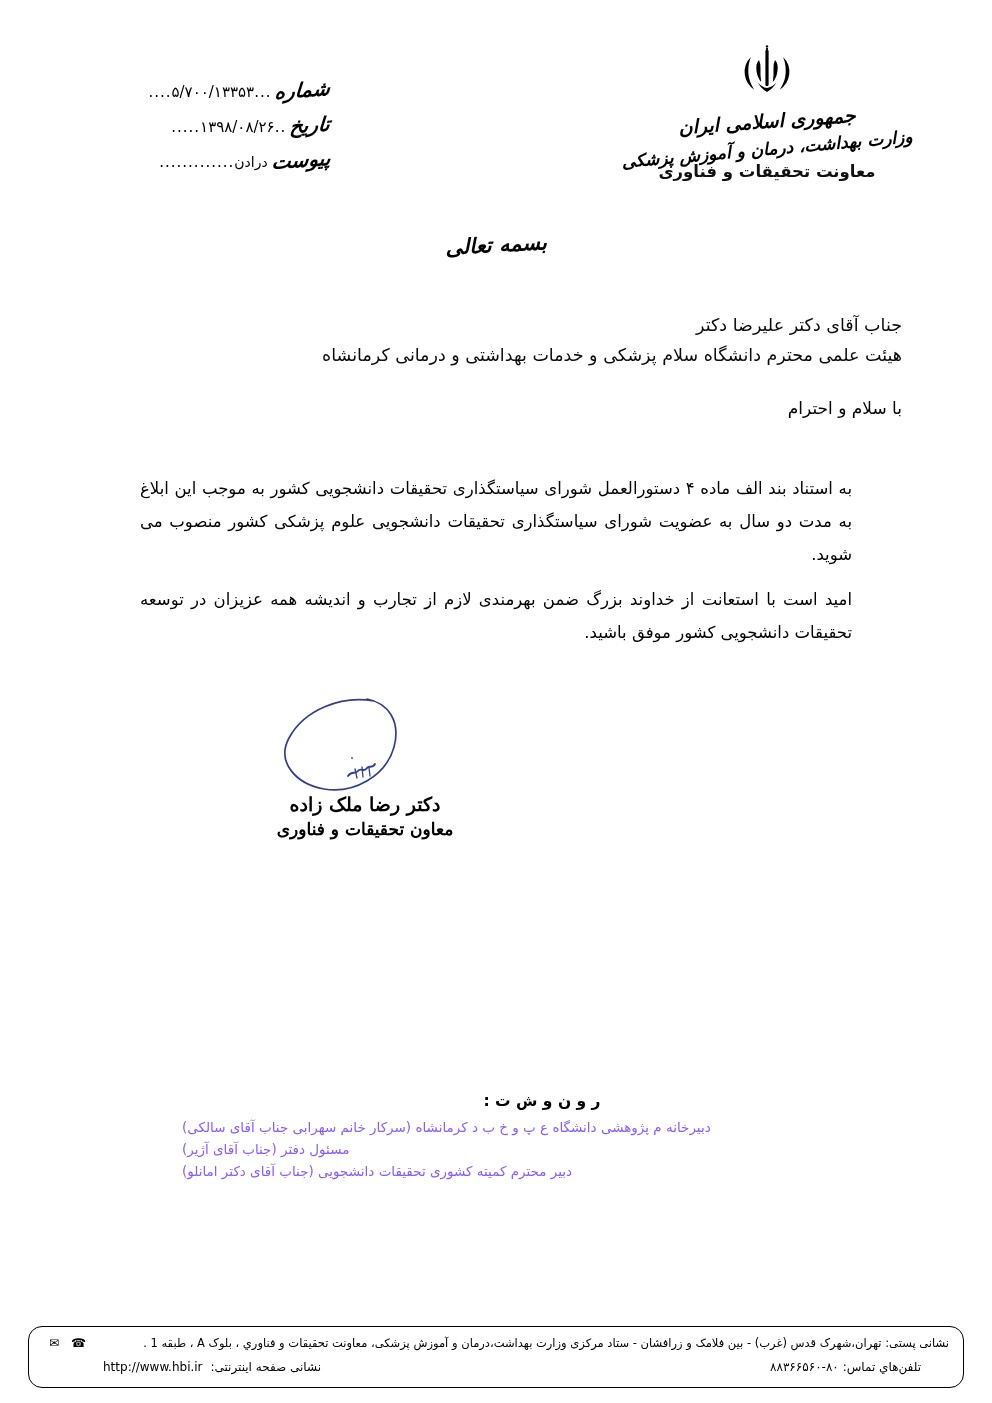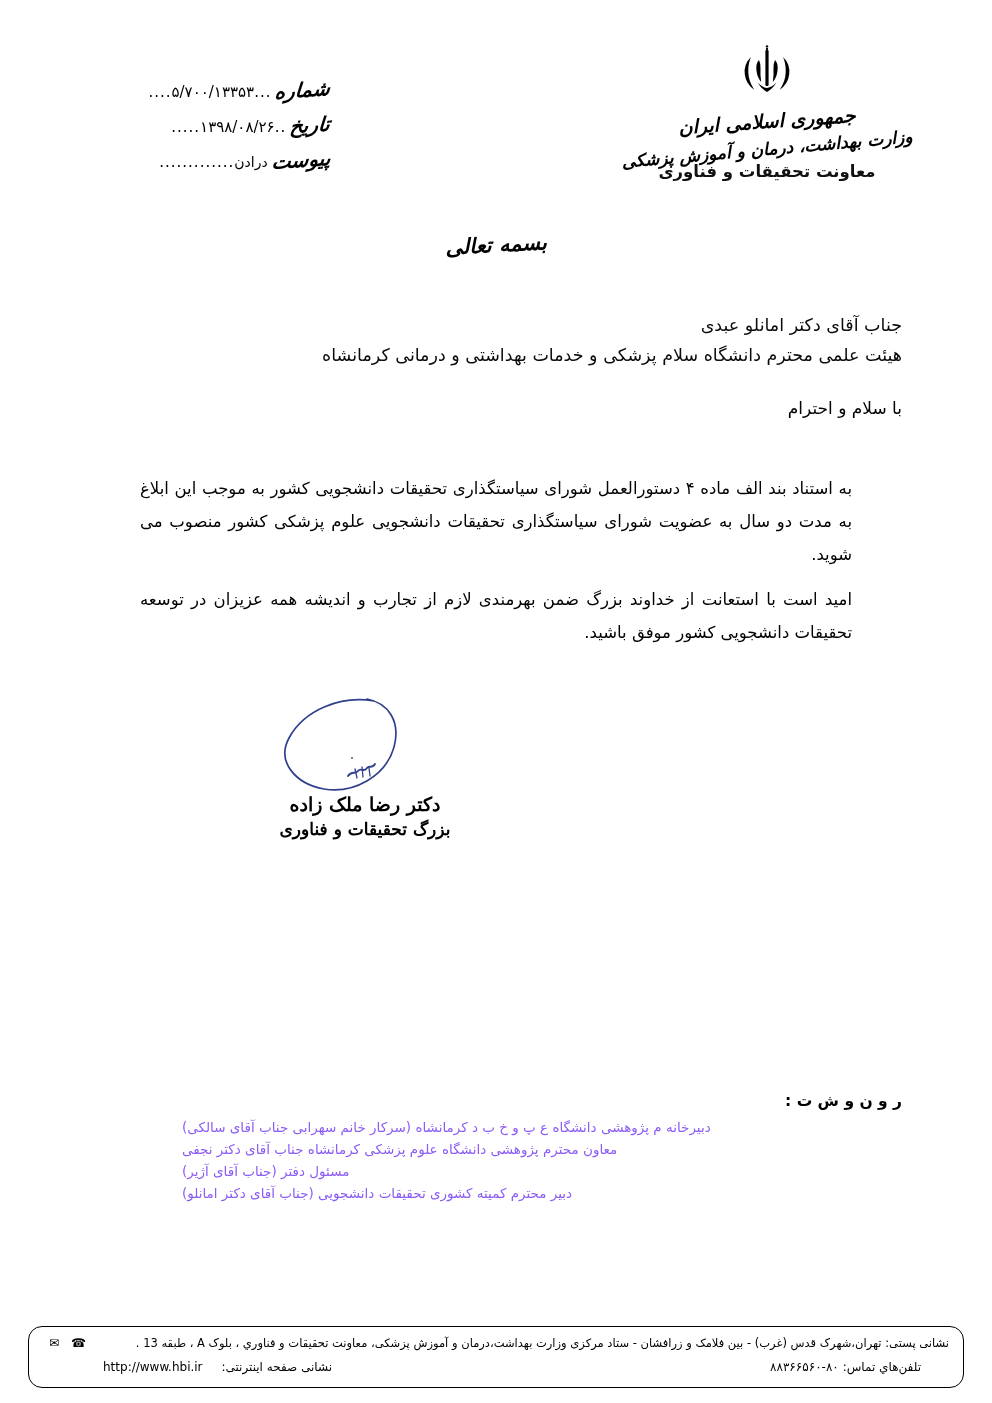--- a/index.html
+++ b/index.html
@@ -175,21 +175,21 @@
     top: 1092px;
     right: 90px;
     left: 90px;
     direction: rtl;
     text-align: right;
   }
   .cc-title {
     font-size: 15.5px;
     font-weight: 700;
     letter-spacing: 2px;
-    text-align: right;
+    text-align: center;
     padding-left: 92px;
     margin-bottom: 6px;
   }
   .cc-list {
     list-style: none;
     margin: 0;
     padding: 0;
     text-align: left;
     padding-left: 92px;
   }
@@ -238,21 +238,21 @@
     justify-content: space-between;
     padding: 0 28px 0 60px;
   }
   .footer-phone, .footer-web {
     font-size: 12px;
   }
   .footer-url {
     direction: ltr;
     unicode-bidi: embed;
     display: inline-block;
-    margin-right: 15px;
+    margin-right: 4px;
   }
   .ltr-num {
     direction: ltr;
     unicode-bidi: bidi-override;
     display: inline-block;
   }
 </style>
 </head>
 <body>
 
@@ -305,56 +305,55 @@
       <span class="ref-label">پیوست</span>
       <span class="ref-value" style="font-size:14px;">ندارد</span>
       <span class="ref-dots">.............</span>
     </div>
 
   </div>
 
   <div class="invocation">بسمه تعالی</div>
 
   <div class="addressee">
-    <div class="line">جناب آقای دکتر امانلو  عبدی</div>
+    <div class="line">جناب آقای دکتر علیرضا  دکتر</div>
     <div class="line">هیئت علمی محترم  دانشگاه سلام پزشکی و خدمات بهداشتی و درمانی کرمانشاه</div>
   </div>
 
   <div class="salutation">با سلام و احترام</div>
 
   <div class="body-text">
     <p>به استناد بند الف ماده ۴ دستورالعمل شورای سیاستگذاری تحقیقات دانشجویی کشور به موجب این ابلاغ به مدت دو سال به عضویت شورای سیاستگذاری تحقیقات دانشجویی علوم پزشکی کشور منصوب می شوید.</p>
     <p>امید است با استعانت از خداوند بزرگ ضمن بهرمندی لازم از تجارب و اندیشه همه عزیزان در توسعه تحقیقات دانشجویی کشور موفق باشید.</p>
   </div>
 
   <div class="signature-block">
     <svg class="sig-mark" viewBox="0 0 190 115" aria-hidden="true">
       <path d="M104 9 C71 3, 34 18, 19 46 C6 70, 26 92, 54 97 C84 102, 116 84, 124 55 C131 29, 118 11, 97 7" fill="none" stroke="#31408c" stroke-width="1.7" stroke-linecap="round"></path>
       <path d="M78 84 c4 -6, 7 -1, 10 -5 c3 -4, 6 2, 9 -3 c2 -3, 5 1, 8 -4" fill="none" stroke="#31408c" stroke-width="1.9" stroke-linecap="round"></path>
       <path d="M85 77 l2 9 M92 75 l1 10 M99 76 l1 8" fill="none" stroke="#31408c" stroke-width="1.3" stroke-linecap="round"></path>
       <circle cx="82" cy="66" r="0.9" fill="#31408c"></circle>
     </svg>
     <div class="sig-name">دکتر رضا ملک زاده</div>
-    <div class="sig-role">بزرگ تحقیقات و فناوری</div>
+    <div class="sig-role">معاون تحقیقات و فناوری</div>
   </div>
 
   <div class="cc-block">
     <div class="cc-title">ر و ن و ش ت  :</div>
     <ul class="cc-list">
       <li>دبیرخانه م پژوهشی دانشگاه ع پ و خ ب د کرمانشاه (سرکار خانم سهرابی   جناب آقای سالکی)</li>
-      <li>معاون محترم پژوهشی دانشگاه علوم پزشکی کرمانشاه جناب آقای دکتر نجفی</li>
       <li>مسئول دفتر (جناب آقای آژیر)</li>
       <li>دبیر محترم کمیته کشوری تحقیقات دانشجویی (جناب آقای دکتر امانلو)</li>
     </ul>
   </div>
 
   <div class="footer">
 
     <div class="footer-row first">
-      <span class="footer-addr">نشانی پستی: تهران،شهرک قدس (غرب) - بین فلامک و زرافشان - ستاد مرکزی وزارت بهداشت،درمان و آموزش پزشکی، معاونت تحقیقات و فناوري ، بلوک A ، طبقه 13 .</span>
+      <span class="footer-addr">نشانی پستی: تهران،شهرک قدس (غرب) - بین فلامک و زرافشان - ستاد مرکزی وزارت بهداشت،درمان و آموزش پزشکی، معاونت تحقیقات و فناوري ، بلوک A ، طبقه 1 .</span>
       <span class="footer-icon">☎</span>
       <span class="footer-icon">✉</span>
     </div>
 
     <div class="footer-row second">
       <span class="footer-phone">
         <span>تلفن‌هاي تماس:</span>
         <span class="ltr-num">۸۸۳۶۶۵۶۰-۸۰</span>
       </span>
       <span class="footer-web">

